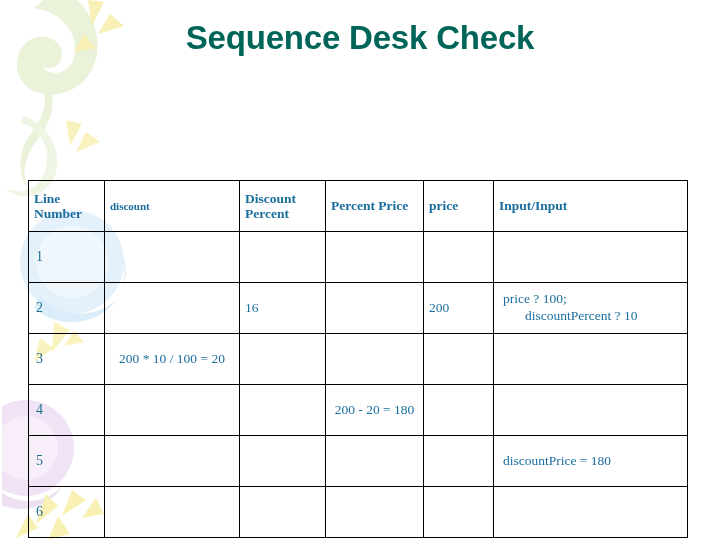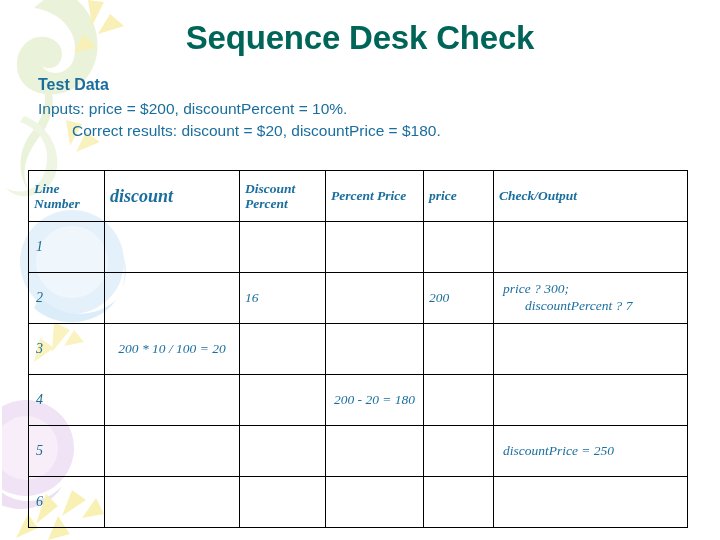--- a/index.html
+++ b/index.html
@@ -66,47 +66,46 @@
     white-space: nowrap;
   }
   .bodyline.indented {
     padding-left: 34px;
   }
 
   
   #desk-check-table {
     position: absolute;
     left: 28px;
-    top: 170px;
+    top: 180px;
     width: 659px;
     border-collapse: collapse;
     table-layout: fixed;
     font-family: "Liberation Serif", serif;
     background: transparent;
-    font-style: italic;
   }
   #desk-check-table td,
   #desk-check-table th {
     border: 1.5px solid #000000;
     vertical-align: middle;
     padding: 2px 5px;
     font-size: 13.5px;
     color: #1a6e9e;
     background: transparent;
   }
   #desk-check-table thead th {
     height: 46px;
     font-weight: bold;
     text-align: left;
     color: #1a6e9e;
     font-size: 13.5px;
     line-height: 1.12;
   }
   #desk-check-table thead th.th-discount {
-    font-size: 18px;
+    font-size: 11px;
   }
   #desk-check-table tbody td {
     height: 46px;
     font-weight: normal;
   }
   #desk-check-table tbody td.c-line {
     color: #1b6e8c;
     font-size: 14px;
     text-align: left;
     padding-left: 7px;
@@ -186,65 +185,60 @@
     <path d="M 28 514 L 38 528 L 16 538 Z"></path>
   </g>
 
   <rect x="0" y="0" width="2" height="540" fill="#ffffff"></rect>
 </svg>
 
 <div id="slide">
 
   <div id="slide-title">Sequence Desk Check</div>
 
-  <div id="body-block">
-    <p class="subhead">Test Data</p>
-    <p class="bodyline">Inputs: price = $200, discountPercent = 10%.</p>
-    <p class="bodyline indented">Correct results: discount = $20, discountPrice = $180.</p>
-  </div>
 
   <table id="desk-check-table">
     <colgroup>
       <col class="w-line">
         <col class="w-disc">
         <col class="w-dper">
       <col class="w-dpri">
         <col class="w-price">
         <col class="w-io">
     </colgroup>
     <thead>
       <tr>
         <th>Line Number</th>
         <th class="th-discount">discount</th>
         <th>Discount Percent</th>
         <th>Percent Price</th>
         <th class="cell-center">price</th>
-        <th>Check/Output</th>
+        <th>Input/Input</th>
       </tr>
     </thead>
     <tbody>
       <tr>
         <td class="c-line">1</td>
         <td class="cell-center cell-bold"></td>
         <td></td>
         <td class="cell-center cell-bold"></td>
         <td class="cell-right"></td>
         <td class="cell-io">
           <span></span>
         </td>
       </tr>
       <tr>
         <td class="c-line">2</td>
         <td class="cell-center cell-bold"></td>
         <td>16</td>
         <td class="cell-center cell-bold"></td>
         <td class="cell-right">200</td>
         <td class="cell-io">
-          <span>price ? 300;</span>
-          <span class="io-l2">discountPercent ? 7</span>
+          <span>price ? 100;</span>
+          <span class="io-l2">discountPercent ? 10</span>
         </td>
       </tr>
       <tr>
         <td class="c-line">3</td>
         <td class="cell-center cell-bold">200 * 10 / 100 = 20</td>
         <td></td>
         <td class="cell-center cell-bold"></td>
         <td class="cell-right"></td>
         <td class="cell-io">
           <span></span>
@@ -260,21 +254,21 @@
           <span></span>
         </td>
       </tr>
       <tr>
         <td class="c-line">5</td>
         <td class="cell-center cell-bold"></td>
         <td></td>
         <td class="cell-center cell-bold"></td>
         <td class="cell-right"></td>
         <td class="cell-io">
-          <span>discountPrice = 250</span>
+          <span>discountPrice = 180</span>
         </td>
       </tr>
       <tr>
         <td class="c-line">6</td>
         <td class="cell-center cell-bold"></td>
         <td></td>
         <td class="cell-center cell-bold"></td>
         <td class="cell-right"></td>
         <td class="cell-io">
           <span></span>

